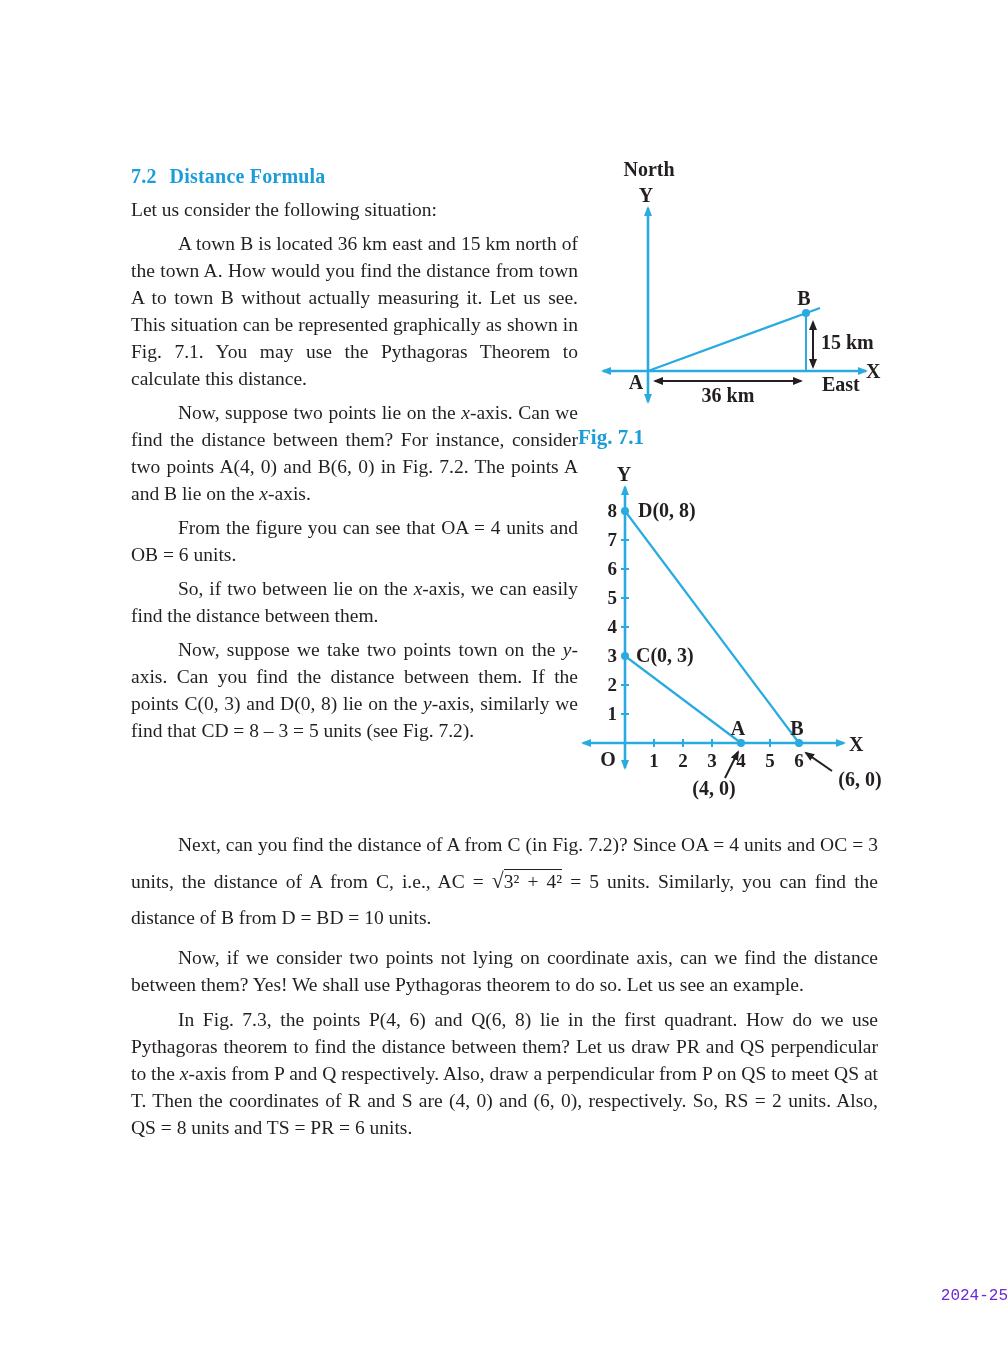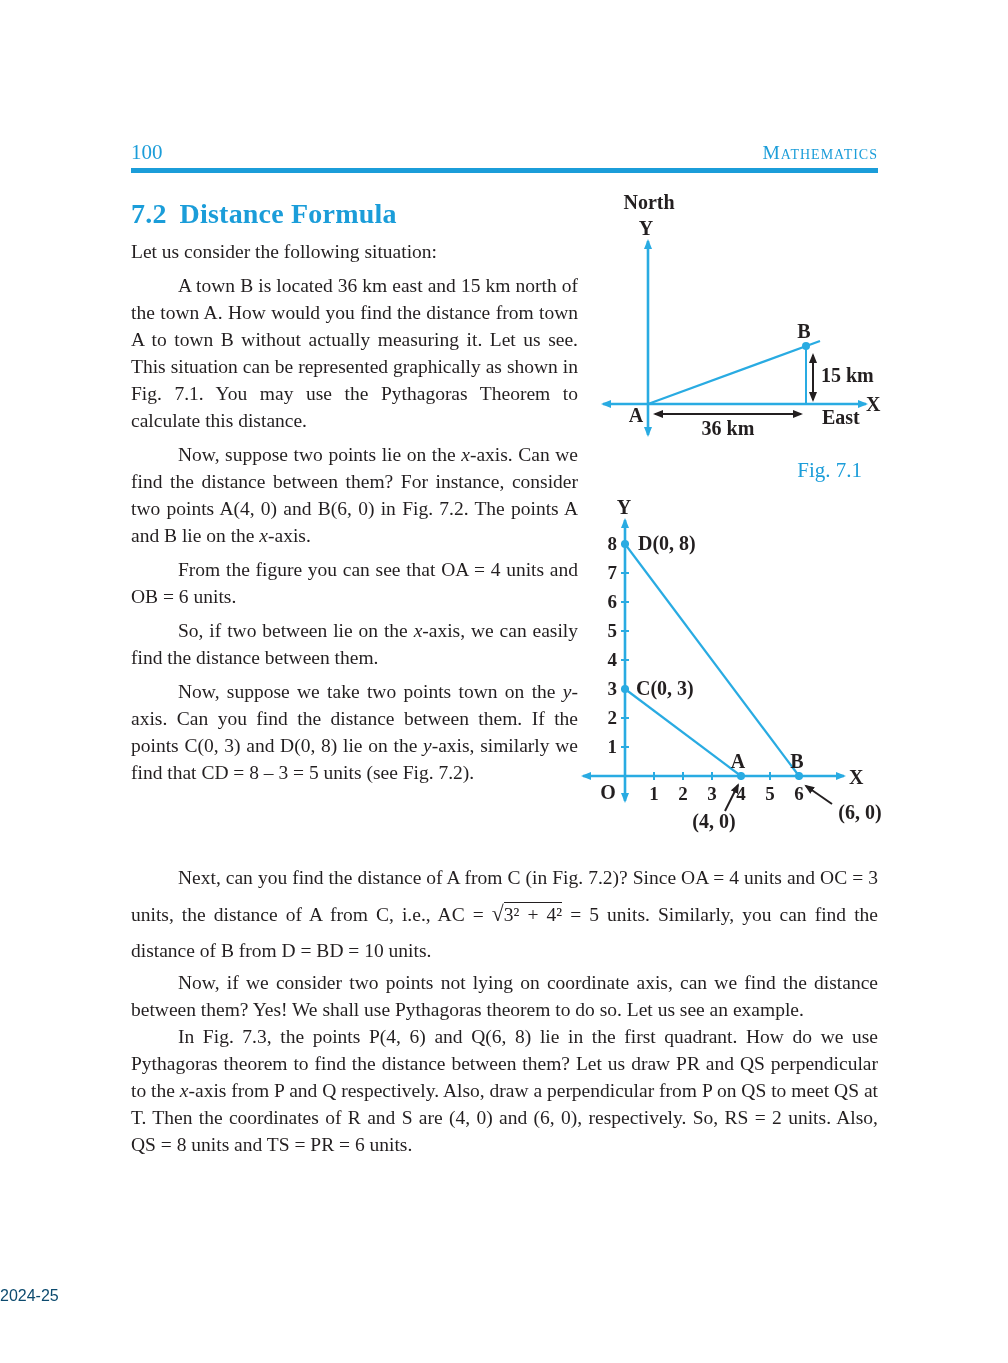--- a/index.html
+++ b/index.html
@@ -24,60 +24,56 @@
     border-bottom:5px solid var(--accent);
     padding-bottom:3px;
   }
   .pageno{color:var(--accent);font-size:21px;}
   .journal{color:var(--accent);font-variant:small-caps;font-size:19.5px;letter-spacing:1px;}
   
   .columns{display:flex;width:775px;}
   .col-text{width:447px;}
   .col-figs{width:328px;padding-top:16px;}
   h2.section{
-    color:var(--accent);font-size:28px;font-weight:bold;
+    color:var(--accent);font-size:20px;font-weight:bold;
     margin:25px 0 8px 0;letter-spacing:0.2px;
   }
   .sec-num{margin-right:13px;}
   p{margin:0;font-size:19.5px;line-height:27px;text-align:justify;}
   .col-text p{margin-top:7px;}
   .col-text p.intro{text-align:left;}
   p.ind{text-indent:47px;}
   .wide{width:747px;margin-top:15px;}
-  .wide p{margin-top:0;}
+  .wide p{margin-top:8px;}
   .wide p.roomy{line-height:36px;margin-top:2px;}
   .it{font-style:italic;}
   .rad{border-top:1.6px solid var(--ink);padding-top:1px;}
   .radsign{font-size:1.12em;}
   
   figure{margin:0;}
   .figcap{
-    color:var(--accent);font-weight:normal;font-size:21px;
-    text-align:right;margin-top:5px;
+    color:var(--accent);font-weight:bold;font-size:21px;
+    text-align:left;margin-top:5px;
   }
   .figcap.f1{width:284px;}
   .figcap.f2{width:274px;margin-top:3px;}
   .fig2wrap{margin-top:13px;}
   svg text{font-family:"Liberation Serif",serif;fill:var(--ink);}
   footer{
     position:absolute;left:0;top:1287px;width:1008px;
-    text-align:left;
-    font-family:Liberation Sans, sans-serif;
-    font-size:16px;color:#0c4a6e;
+    text-align:right;
+    font-family:Liberation Mono, monospace;
+    font-size:16px;color:#6d28d9;
   }
 </style>
 </head>
 <body>
 
 <div class="page">
 
-  <div class="pagehead">
-    <span class="pageno">100</span>
-    <span class="journal">Mathematics</span>
-  </div>
 
   <div class="columns">
 
     <div class="col-text">
       <h2 class="section">
         <span class="sec-num">7.2</span><span>Distance Formula</span>
       </h2>
       <p class="intro"><span>Let us consider the following situation:</span></p>
       <p class="ind"><span>A town B is located 36 km east and 15 km north of the town A. How would you find the distance from town A to town B without actually measuring it. Let us see. This situation can be represented graphically as shown in Fig. 7.1. You may use the Pythagoras Theorem to calculate this distance.</span></p>
       <p class="ind"><span>Now, suppose two points lie on the </span><span class="it">x</span><span>-axis. Can we find the distance between them? For instance, consider two points A(4, 0) and B(6, 0) in Fig. 7.2. The points A and B lie on the </span><span class="it">x</span><span>-axis.</span></p>

